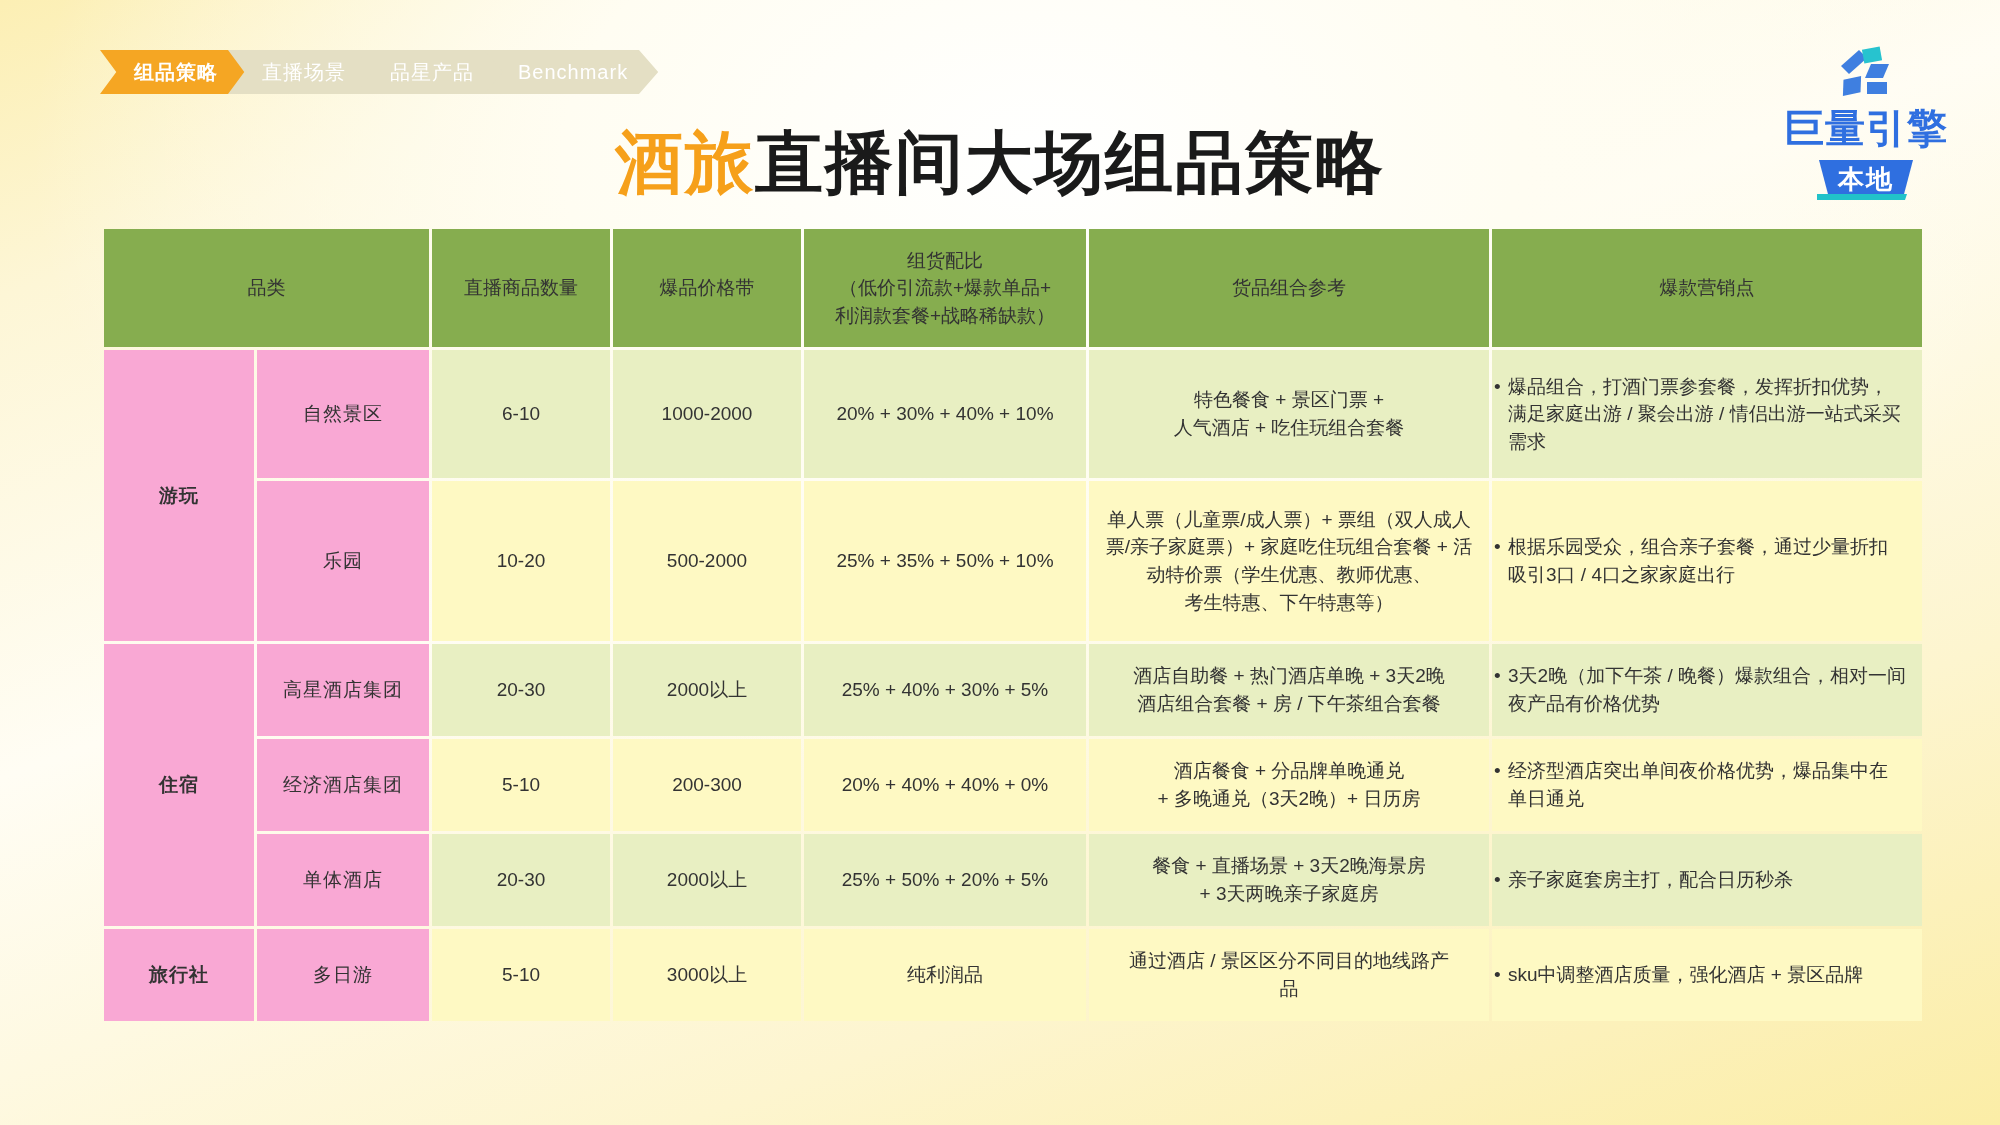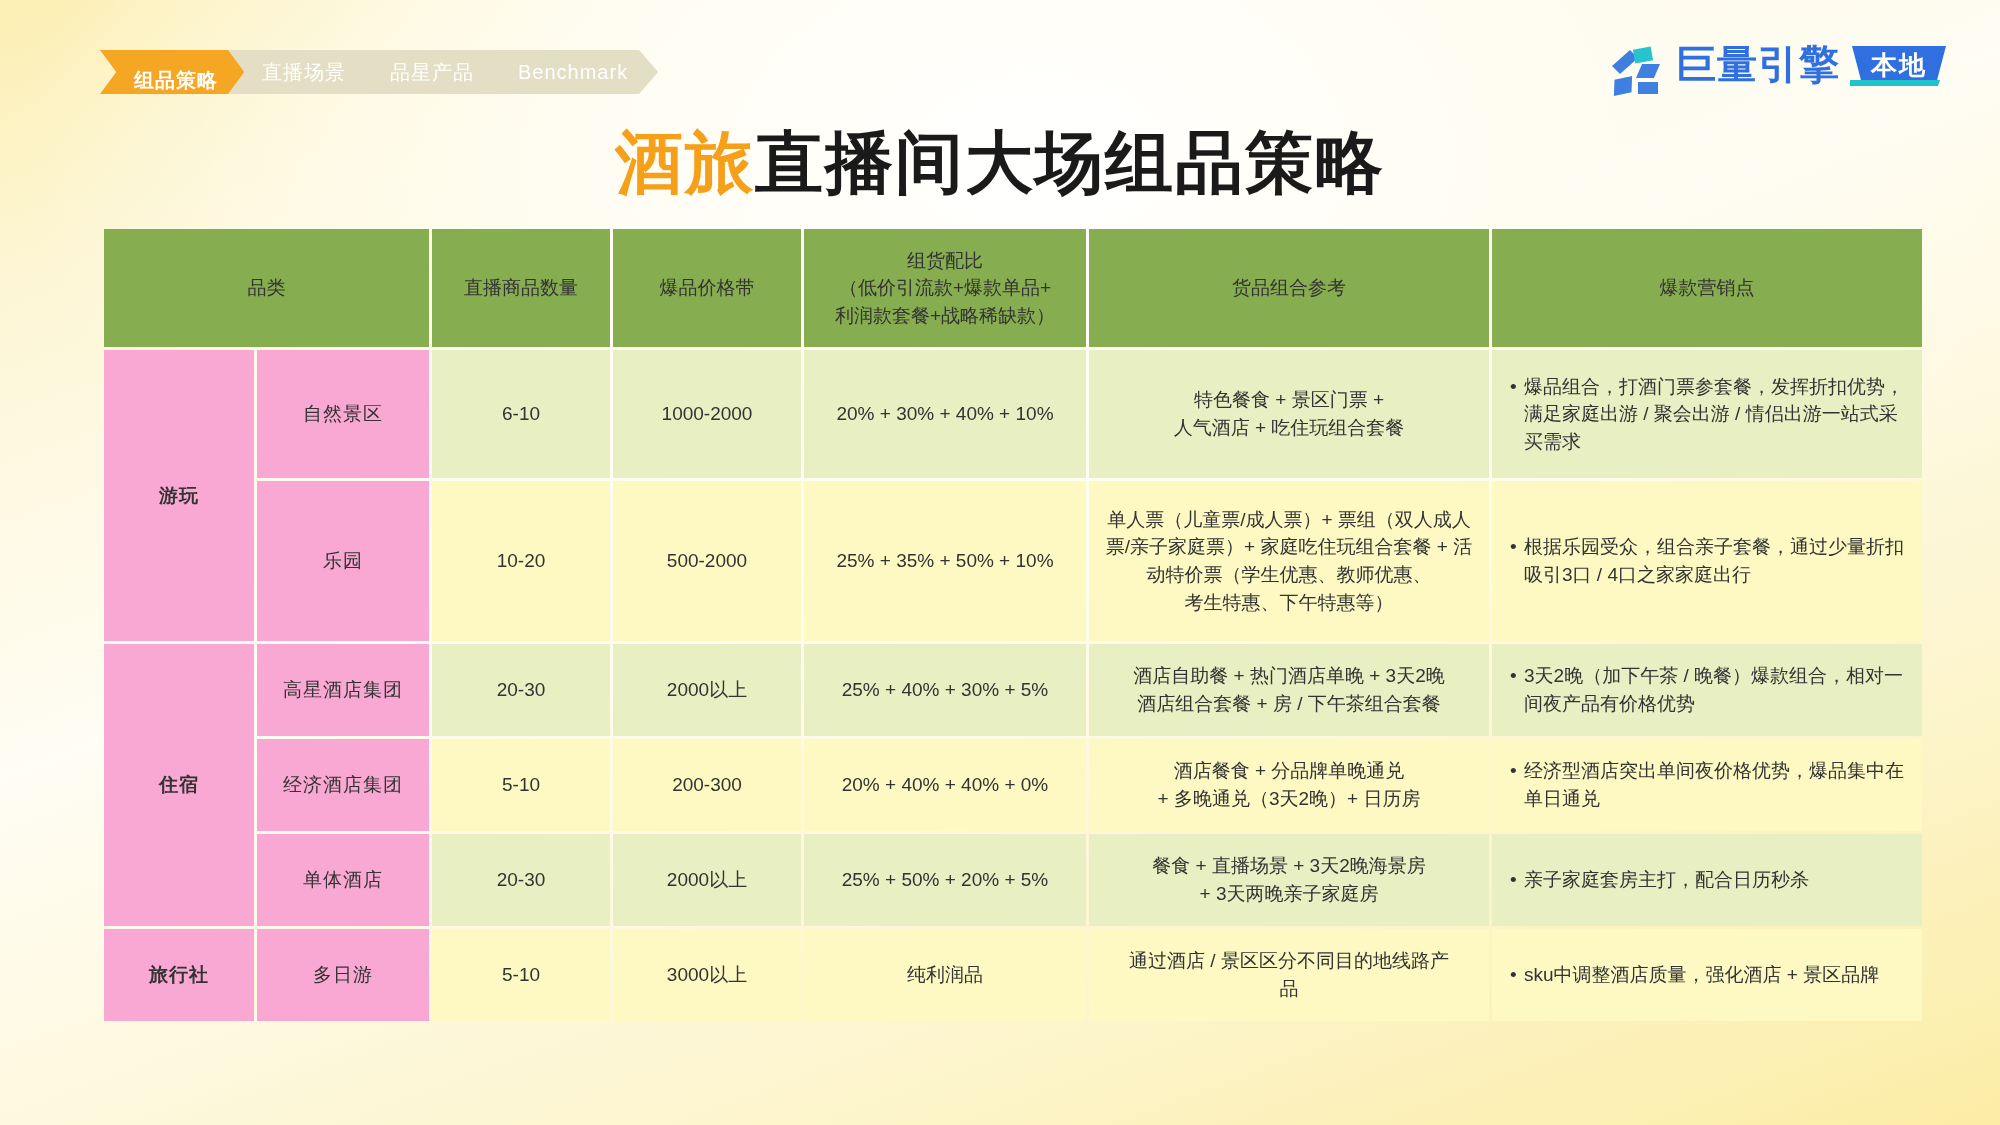--- a/index.html
+++ b/index.html
@@ -31,26 +31,26 @@
     font-size: 20px;
     letter-spacing: 1px;
     padding: 0 30px 0 34px;
     margin-right: -20px;
   }
   .crumb .shape {
     position: absolute; left: 0; top: 0; width: 100%; height: 100%;
     z-index: 0;
   }
   .crumb .lbl { position: relative; z-index: 1; white-space: nowrap; }
-  .crumb.active { color: #ffffff; font-weight: bold; align-items: flex-end; }
+  .crumb.active { color: #ffffff; font-weight: bold; }
 
   
   .logo {
     position: absolute; right: 52px; top: 44px;
-    display: flex; gap: 10px;
+    display: flex; align-items: center; gap: 10px; flex-direction: column;
   }
   .logo-mark { width: 58px; height: 54px; flex: none; }
   .logo-text {
     font-size: 40px; font-weight: bold; color: #2f6fe0;
     letter-spacing: 1px; line-height: 1;
     white-space: nowrap;
   }
   .logo-badge {
     position: relative;
     height: 42px; width: 98px; flex: none;
@@ -111,21 +111,21 @@
     background: #f9a8d4;
     color: #ffffff;
     font-size: 21px;
     letter-spacing: 1px;
   }
   tr.band-a td.cell { background: #E8EFC2; }
   tr.band-b td.cell { background: #fef9c3; }
   td.cell { font-size: 20px; }
   td.cell.note {
     text-align: left;
-    padding-left: 18px;
+    padding-left: 2px;
     position: relative;
   }
   td.cell.note .bullet {
     display: inline-block;
     width: 14px;
     vertical-align: top;
     color: #333;
   }
   td.cell.note .ntext {
     display: inline-block;

